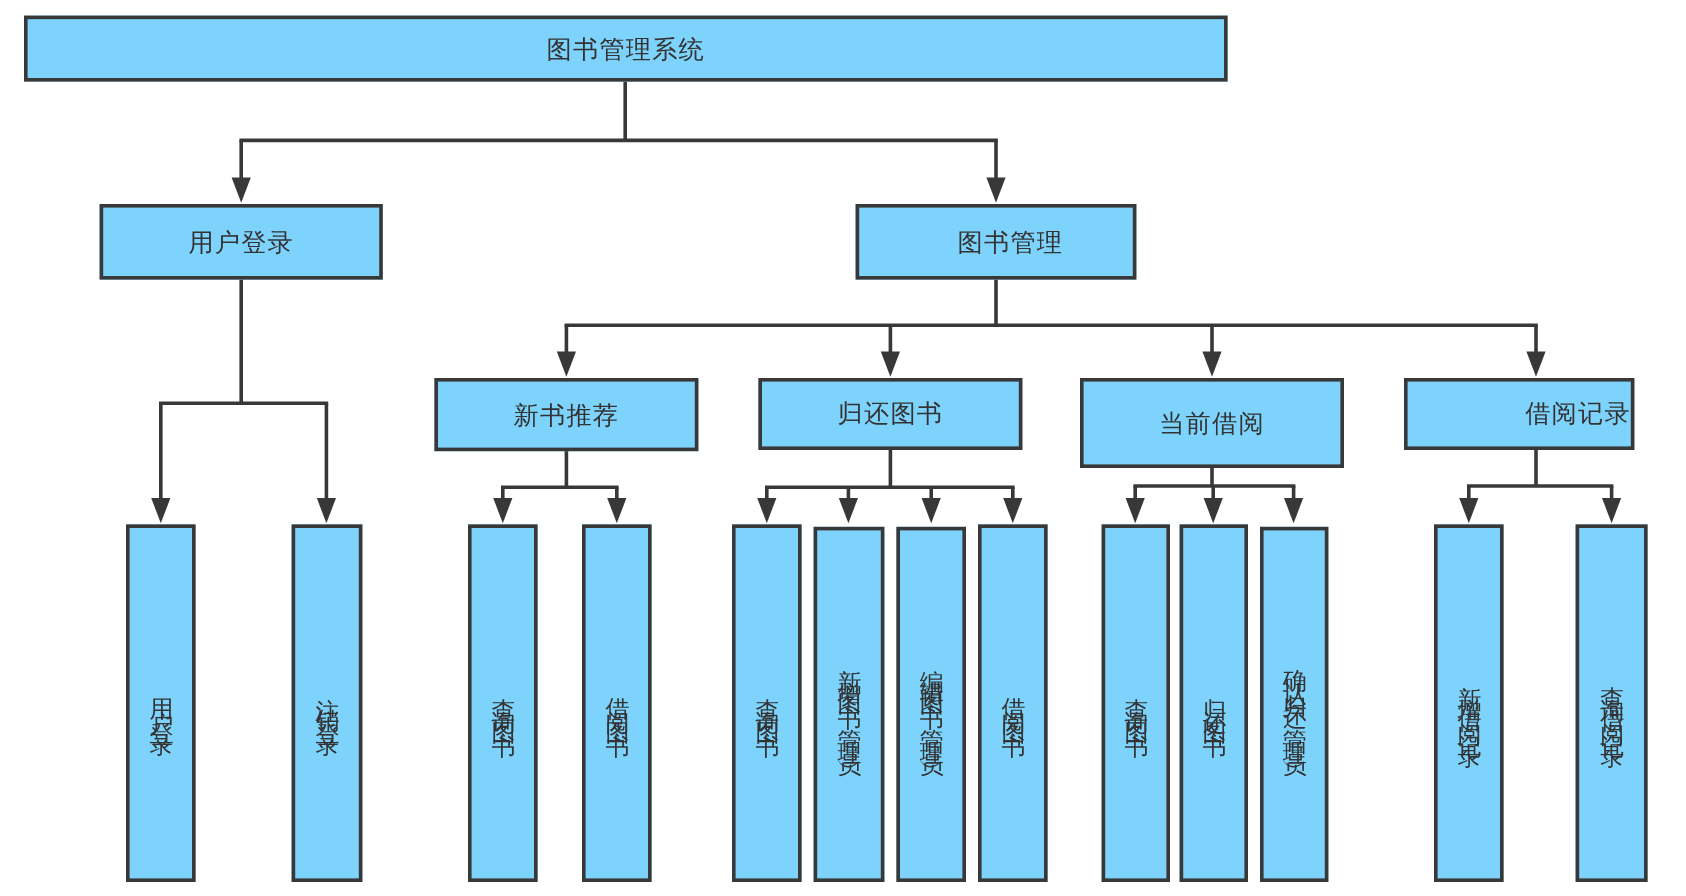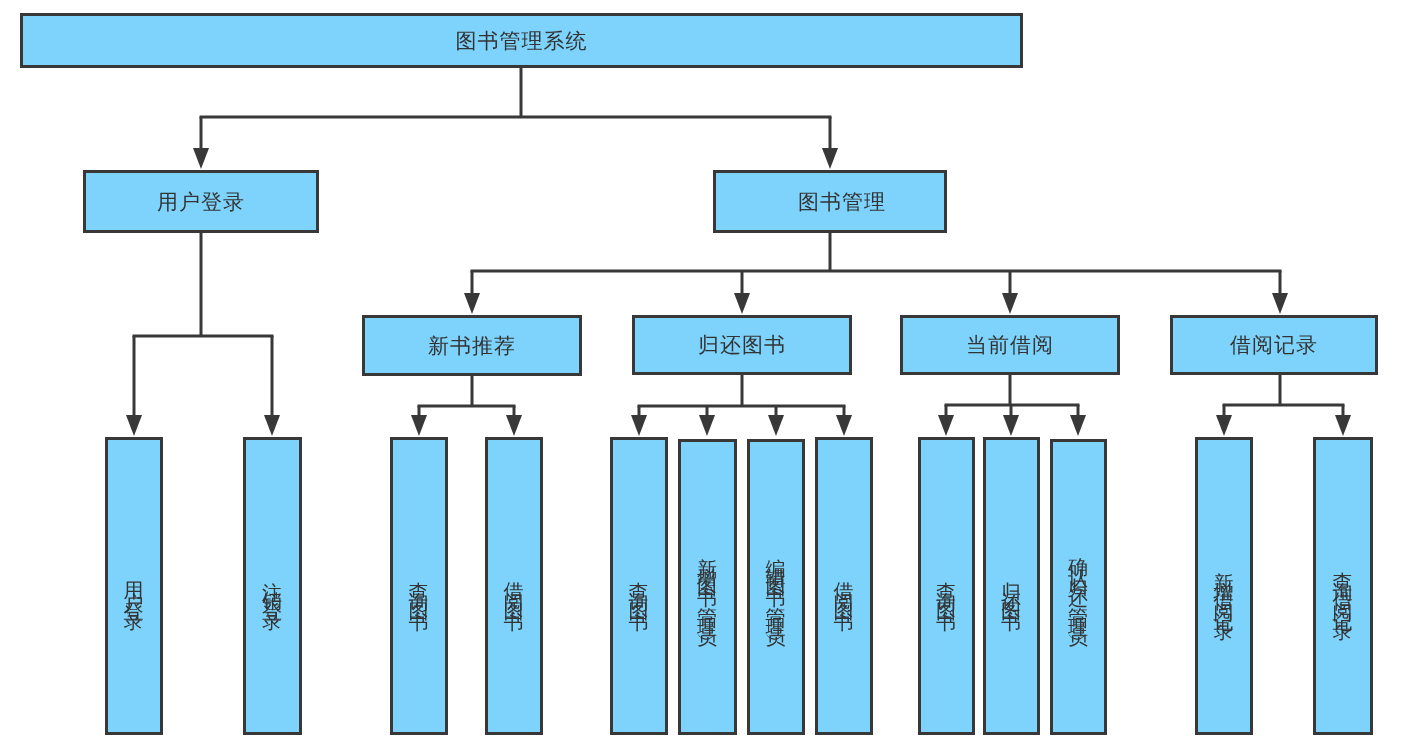--- a/index.html
+++ b/index.html
@@ -131,24 +131,24 @@
   <div class="node" style="left:713px; top:170px; width:234px; height:63px;padding-left:24px;">
     <span class="hlabel">图书管理</span>
   </div>
 
   <div class="node" style="left:362px; top:315px; width:220px; height:61px;">
     <span class="hlabel">新书推荐</span>
   </div>
   <div class="node" style="left:632px; top:315px; width:220px; height:60px;">
     <span class="hlabel">归还图书</span>
   </div>
-  <div class="node" style="left:900px; top:315px; width:220px; height:60px;">
+  <div class="node" style="left:900px; top:315px; width:220px; height:75px;">
     <span class="hlabel">当前借阅</span>
   </div>
-  <div class="node" style="left:1170px; top:315px; width:208px; height:60px;">
+  <div class="node" style="left:1170px; top:315px; width:192px; height:60px;justify-content:flex-end;">
     <span class="hlabel">借阅记录</span>
   </div>
 
   <div class="node" style="left:105px; top:437px; width:58px; height:298px;">
     <span class="vlabel">用户登录</span>
   </div>
   <div class="node" style="left:243px; top:437px; width:59px; height:298px;">
     <span class="vlabel">注销登录</span>
   </div>
 

